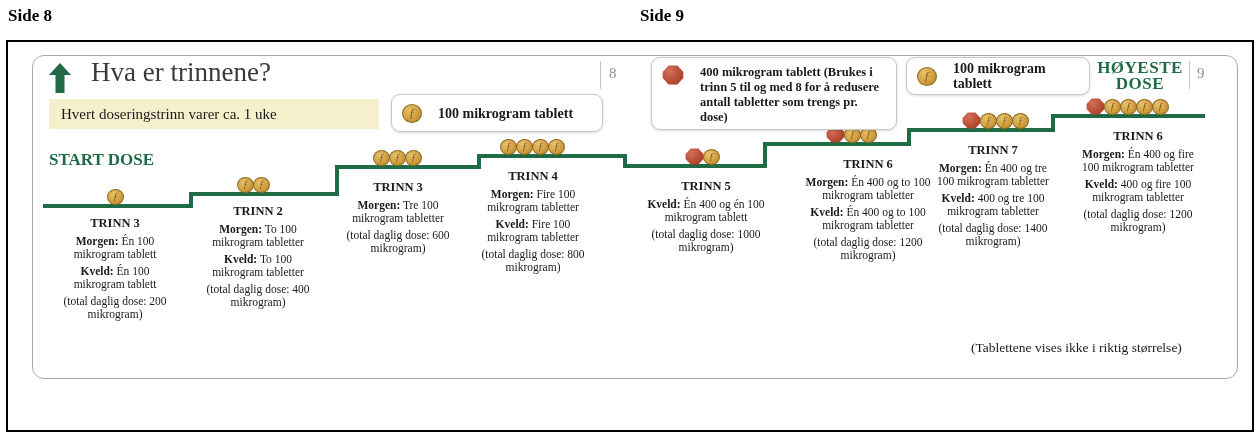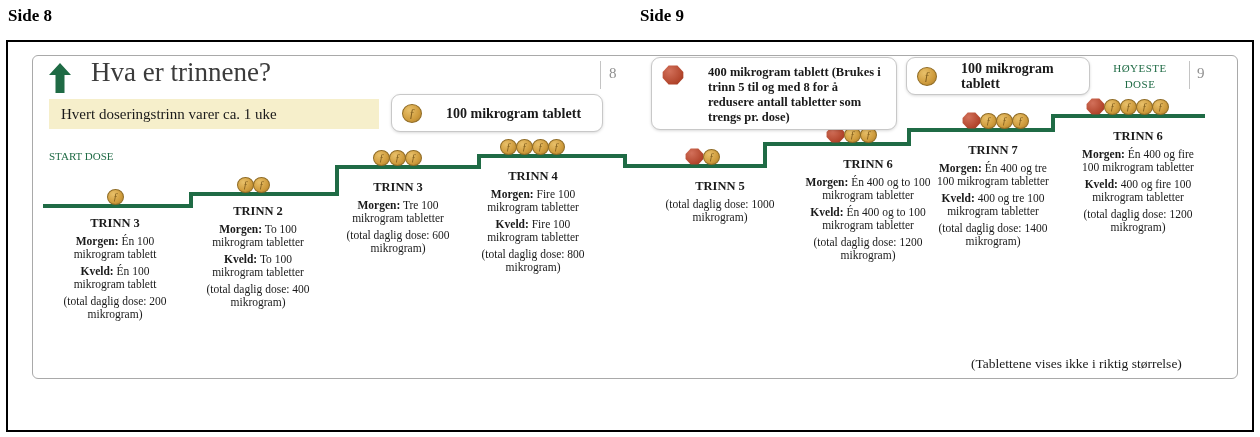--- a/index.html
+++ b/index.html
@@ -1,50 +1,50 @@
 <!DOCTYPE html>
 <html><head>
 <meta charset="utf-8">
 <style>
   html,body{margin:0;padding:0;width:1260px;height:437px;background:#fff;overflow:hidden;
     font-family:"Liberation Serif","DejaVu Serif",serif;color:#1a1a1a;}
   .page-label{position:absolute;font-size:17px;font-weight:bold;color:#000;}
   #frame{position:absolute;left:6px;top:40px;width:1244px;height:388px;border:2px solid #000;background:#fff;}
-  #panel{position:absolute;left:24px;top:13px;width:1204px;height:322px;border:1px solid #a9a9a9;border-radius:6px;background:#fff;}
+  #panel{position:absolute;left:24px;top:13px;width:1204px;height:322px;border:1px solid #a9a9a9;border-radius:12px;background:#fff;}
   #stair{position:absolute;left:0;top:0;z-index:1;}
   .arrow{position:absolute;left:14px;top:7px;width:26px;height:30px;z-index:3;}
   #title{position:absolute;left:58px;top:1px;font-size:27px;color:#3b3b3b;z-index:3;}
   .vsep{position:absolute;width:1px;height:28px;background:#c4c4c4;z-index:3;}
   .pagenum{position:absolute;font-size:15px;color:#8f8f8f;z-index:3;}
   #note{position:absolute;left:16px;top:43px;width:318px;height:30px;background:#f6efcb;
     font-size:15px;line-height:30px;padding-left:12px;z-index:3;}
   .legend{position:absolute;background:#fff;border:1px solid #c8c8c8;border-radius:9px;
-    box-shadow:0 1px 3px rgba(0,0,0,.15);display:flex;align-items:center;gap:24px;
+    box-shadow:0 1px 3px rgba(0,0,0,.15);display:flex;align-items:center;gap:16px;
     padding:0 10px;box-sizing:border-box;z-index:4;}
   .legend-text{font-weight:bold;font-size:14px;line-height:15px;}
   .legend-400{align-items:flex-start;padding-top:7px;}
   .legend-400 .legend-text{font-size:12.5px;}
-  .green-label{position:absolute;color:#1f6b45;font-weight:normal;font-size:11px;z-index:3;}
+  .green-label{position:absolute;color:#1f6b45;font-weight:bold;font-size:17px;z-index:3;}
   #hoyeste{width:86px;text-align:center;line-height:16px;letter-spacing:.5px;}
   .t100{width:17px;height:16px;border-radius:50%;flex:none;display:inline-block;position:relative;box-sizing:border-box;
     background:radial-gradient(circle at 35% 30%,#e8c06a,#cf9c3d 60%,#a87a29);border:1px solid #8f6a22;}
   .t100::after{content:"ƒ";position:absolute;left:0;right:0;top:-1px;text-align:center;
     font-size:10px;line-height:16px;color:rgba(105,72,15,.8);font-style:italic;}
   .t400{width:19px;height:17px;flex:none;display:inline-block;
     background:radial-gradient(circle at 35% 30%,#d2705a,#b2452c 65%,#8c301c);
     clip-path:polygon(30% 3%,70% 3%,97% 35%,97% 65%,70% 97%,30% 97%,3% 65%,3% 35%);}
   .big.t100{width:20px;height:19px;}
   .big.t100::after{line-height:19px;font-size:12px;}
   .big.t400{width:22px;height:20px;}
   .pill-row{position:absolute;display:flex;align-items:flex-end;z-index:2;}
   .pill-row>span{margin-right:-1px;}
   .step{position:absolute;text-align:center;z-index:2;}
   .step-title{font-weight:bold;font-size:12.5px;margin-bottom:2px;}
   .step p{margin:4px 0;font-size:11.5px;line-height:13px;}
-  #footnote{position:absolute;left:938px;top:284px;font-size:13.5px;white-space:nowrap;z-index:3;margin-top:16px;}
+  #footnote{position:absolute;left:938px;top:284px;font-size:13.5px;white-space:nowrap;z-index:3;}
 </style>
 </head>
 <body>
 
 <div class="page-label" style="left:8px;top:6px">Side 8</div>
 <div class="page-label" style="left:640px;top:6px">Side 9</div>
 
 <div id="frame">
   <div id="panel">
 
@@ -139,22 +139,23 @@
       <div class="step-title">TRINN 3</div>
       <p><b>Morgen:</b> <span>Tre 100 mikrogram tabletter</span></p>
       <p>(total daglig dose: 600 mikrogram)</p>
     </div>
     <div class="step" style="left:440px;top:113px;width:120px">
       <div class="step-title">TRINN 4</div>
       <p><b>Morgen:</b> <span>Fire 100 mikrogram tabletter</span></p>
       <p><b>Kveld:</b> <span>Fire 100 mikrogram tabletter</span></p>
       <p>(total daglig dose: 800 mikrogram)</p>
     </div>
-    <div class="step" style="left:622px;top:123px;width:130px">
+    <div class="step" style="left:608px;top:123px;width:130px">
       <div class="step-title">TRINN 5</div>
+      <p><b>Kveld:</b> <span>Én 400 og én 100 mikrogram tablett</span></p>
       <p>(total daglig dose: 1000 mikrogram)</p>
     </div>
     <div class="step" style="left:771px;top:101px;width:128px">
       <div class="step-title">TRINN 6</div>
       <p><b>Morgen:</b> <span>Én 400 og to 100 mikrogram tabletter</span></p>
       <p><b>Kveld:</b> <span>Én 400 og to 100 mikrogram tabletter</span></p>
       <p>(total daglig dose: 1200 mikrogram)</p>
     </div>
     <div class="step" style="left:896px;top:87px;width:128px">
       <div class="step-title">TRINN 7</div>

